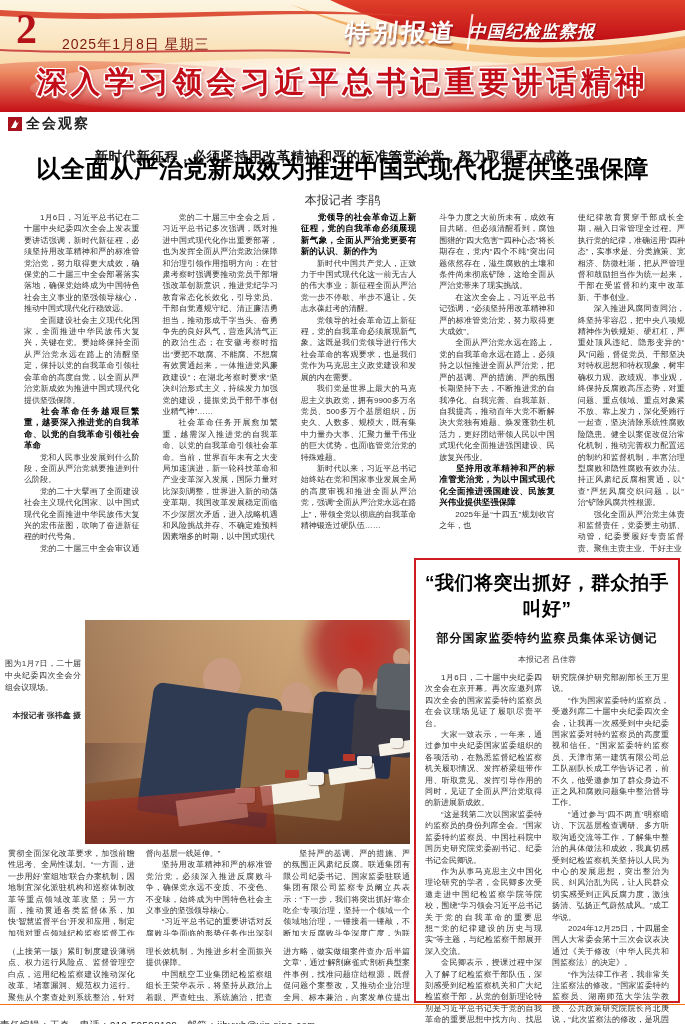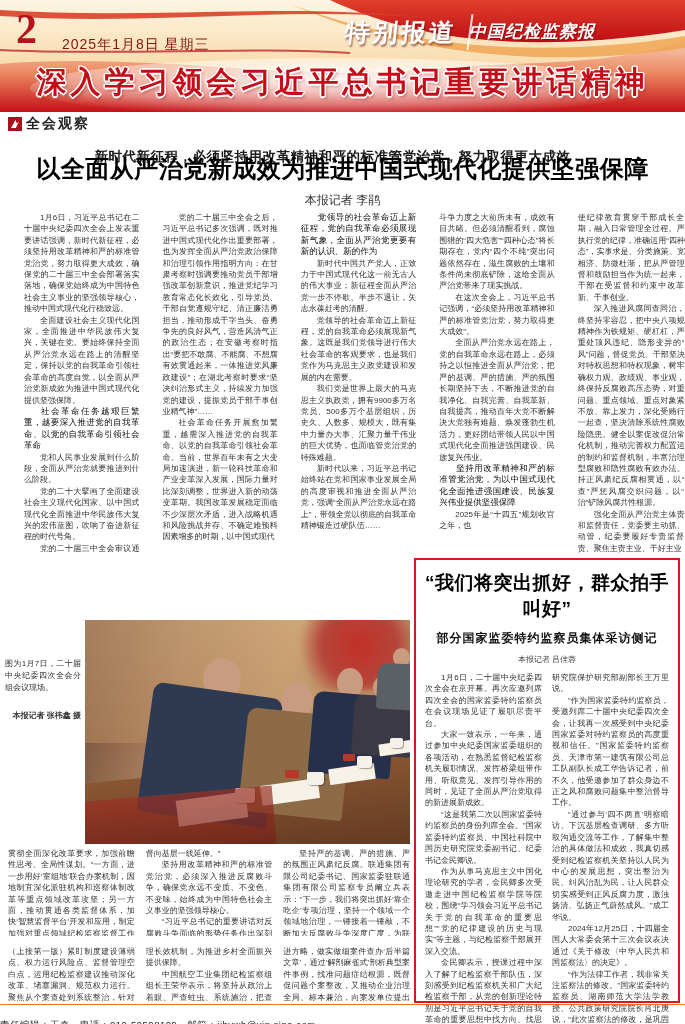--- a/index.html
+++ b/index.html
@@ -31,21 +31,21 @@
   .kicker{position:absolute;left:0;top:148px;width:665px;text-align:center;font-size:13.5px;
           font-weight:600;color:#1b1b1b;letter-spacing:.5px;}
   .headline{position:absolute;left:0;top:153px;width:685px;text-align:center;font-size:24px;
             font-weight:800;color:#000;letter-spacing:.5px;}
   .byline{position:absolute;left:0;top:192px;width:685px;text-align:center;font-size:12px;color:#333;}
   
   .col{font-size:8px;line-height:11.4px;text-align:justify;text-justify:inter-ideograph;
        color:#313131;overflow:hidden;}
   .col p{margin:0;text-indent:2em;}
   .col p.cont{text-indent:0;}
-  .col p.bold{font-weight:400;color:#0a0a0a;font-size:8.5px;}
+  .col p.bold{font-weight:700;color:#0a0a0a;font-size:8.5px;}
   .main-cols{position:absolute;left:24px;top:212px;width:669px;height:342px;display:flex;gap:23px;}
   .main-cols .col{flex:1;}
   .below-cols{position:absolute;left:8px;width:402px;display:flex;gap:11px;}
   .below-cols .col{flex:1;}
   .below-a{top:848px;height:88px;}
   .below-b{top:946px;height:58px;}
   
   .caption{position:absolute;left:5px;top:658px;width:76px;font-size:8px;line-height:12px;
            color:#333;text-align:justify;}
   .caption .credit{display:block;text-align:right;font-weight:700;margin-top:16px;}

